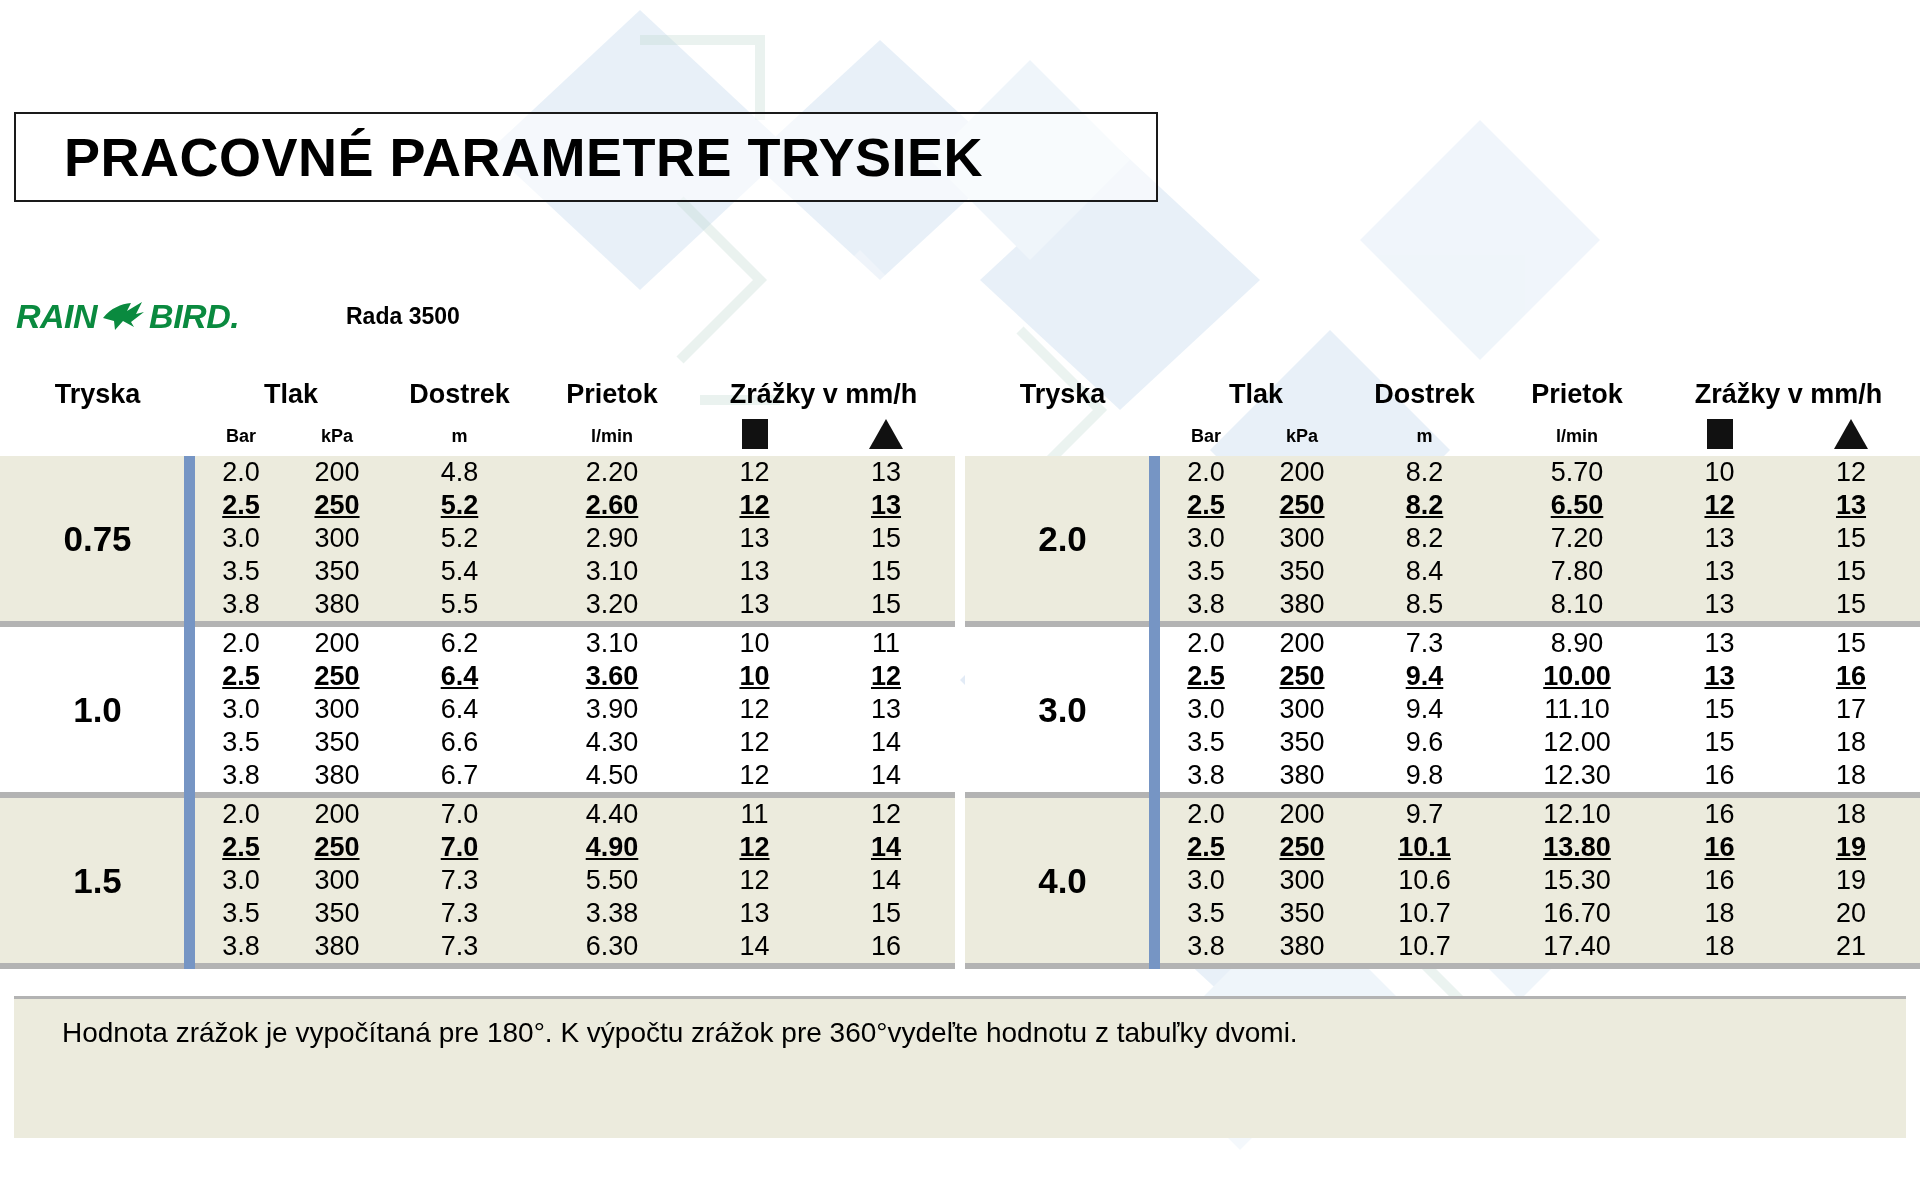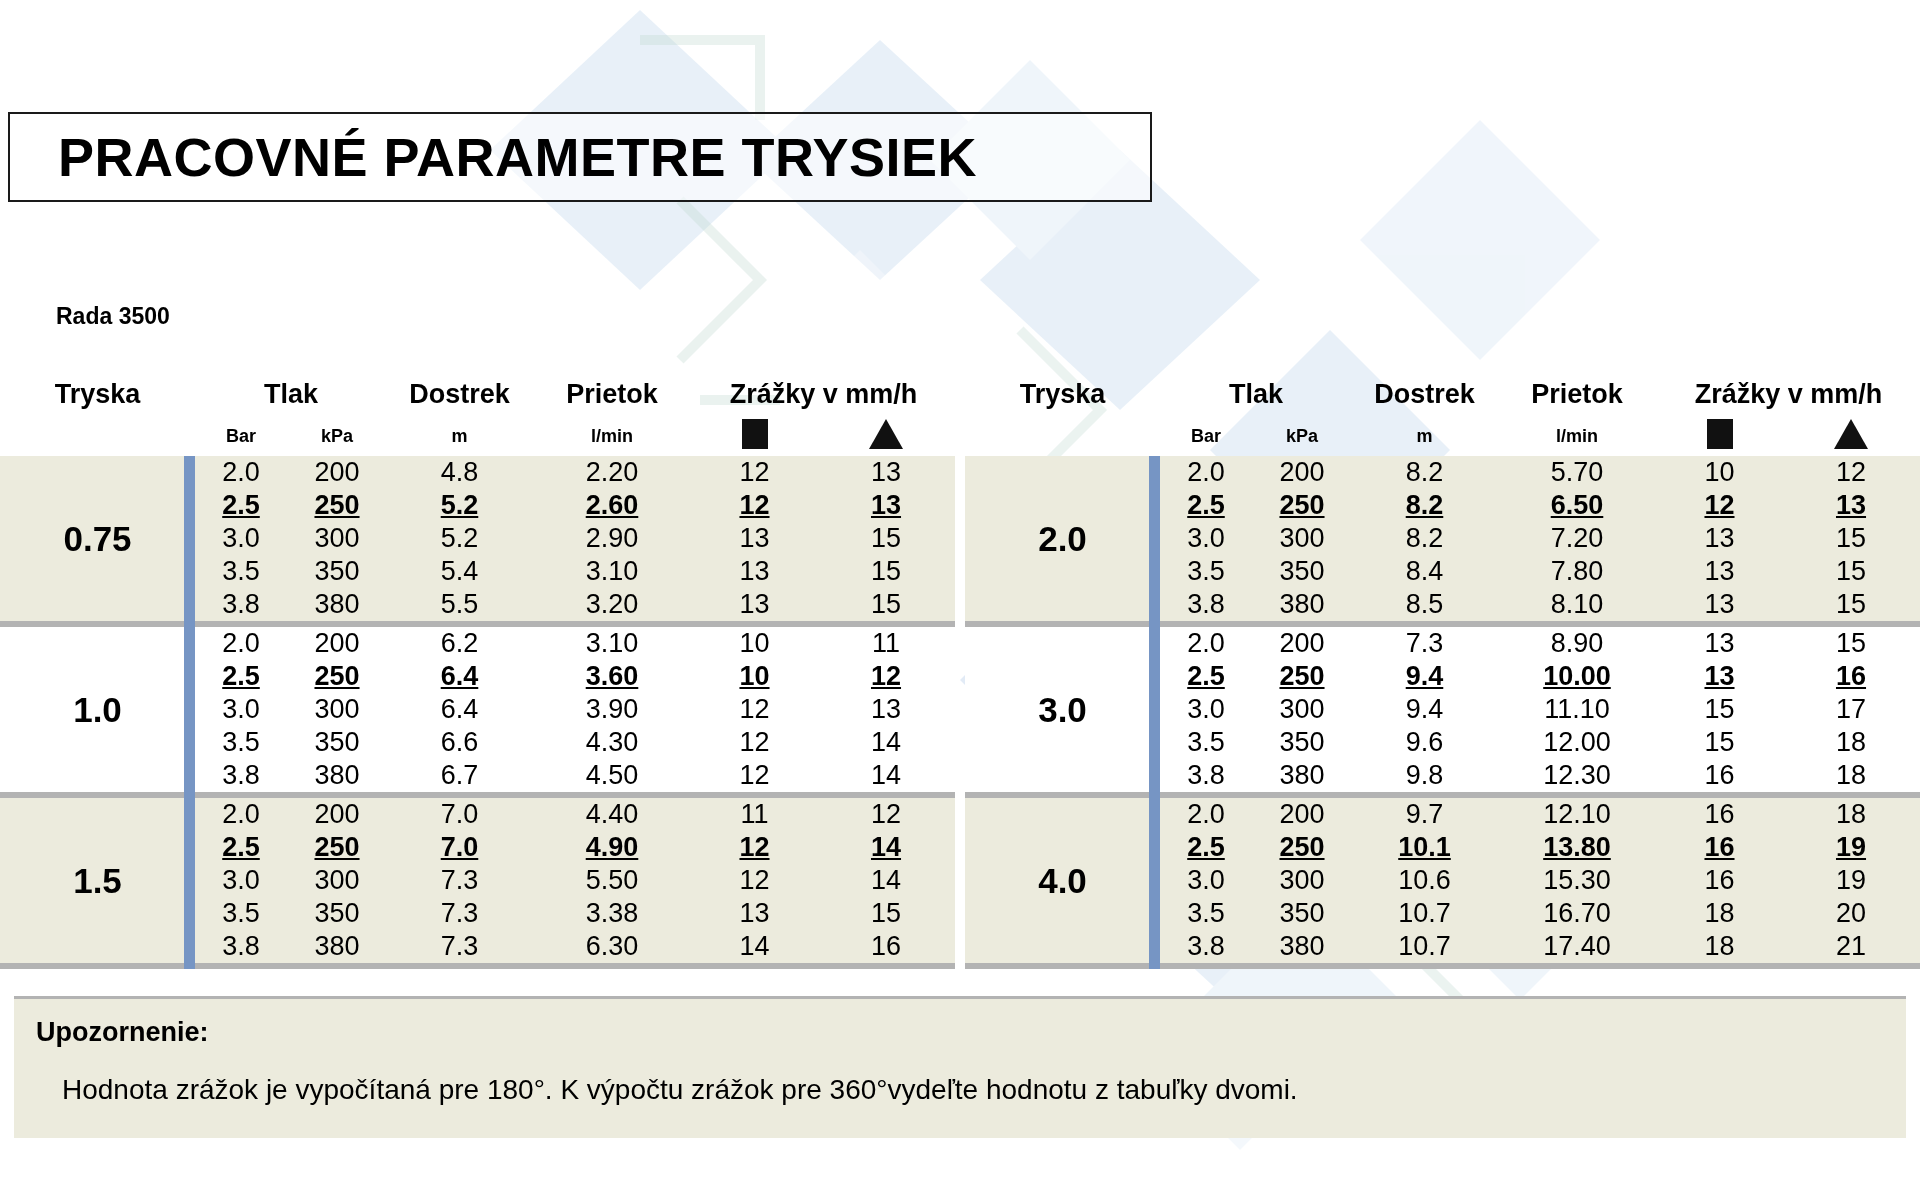--- a/index.html
+++ b/index.html
@@ -20,21 +20,21 @@
   .watermark {
     position: absolute;
     inset: 0;
     pointer-events: none;
     z-index: 0;
   }
 
   
   .title-box {
     position: absolute;
-    left: 8px;
+    left: 14px;
     top: 112px;
     width: 1140px;
     height: 86px;
     border: 2px solid #1a1a1a;
     background: rgba(255,255,255,0.55);
     display: flex;
     align-items: center;
     z-index: 3;
   }
   .title-text {
@@ -255,20 +255,29 @@
     <polygon points="860,250 930,320 860,390 790,320" fill="#ffffff"></polygon>
     <polygon points="1240,1030 1300,1090 1240,1150 1180,1090" fill="#dbe8f5"></polygon>
   </g>
 </svg>
 
 <div class="title-box">
   <div class="title-text">PRACOVNÉ PARAMETRE TRYSIEK</div>
 </div>
 
 <div class="brand-row">
+  <div class="logo">
+    <span class="logo-text">RAIN</span>
+    <span class="logo-bird">
+      <svg width="44" height="32" viewBox="0 0 44 32">
+        <path d="M2,18 C10,8 20,4 30,3 L26,11 L41,2 L35,14 L43,12 L30,22 L33,27 L22,21 L14,30 L13,21 Z" fill="#0a8a3f"></path>
+      </svg>
+    </span>
+    <span class="logo-text">BIRD.</span>
+  </div>
   <div class="series-label">Rada 3500</div>
 </div>
 
 <div class="tables">
 
   <div class="table-half left">
     <table class="spec">
       <colgroup>
         <col class="c-nozzle">
           <col class="c-bar">
@@ -620,15 +629,14 @@
           <tr class="sep-row">
             <td class="sep-nozzle"></td>
             <td colspan="6"></td>
           </tr>
         </tbody>
     </table>
   </div>
 </div>
 
 <div class="notice">
-  <div class="notice-title">Upozornenie:</div>
   <div class="notice-body">Hodnota zrážok je vypočítaná pre 180°. K výpočtu zrážok pre 360°vydeľte hodnotu z tabuľky dvomi.</div>
 </div>
 
 </body></html>

